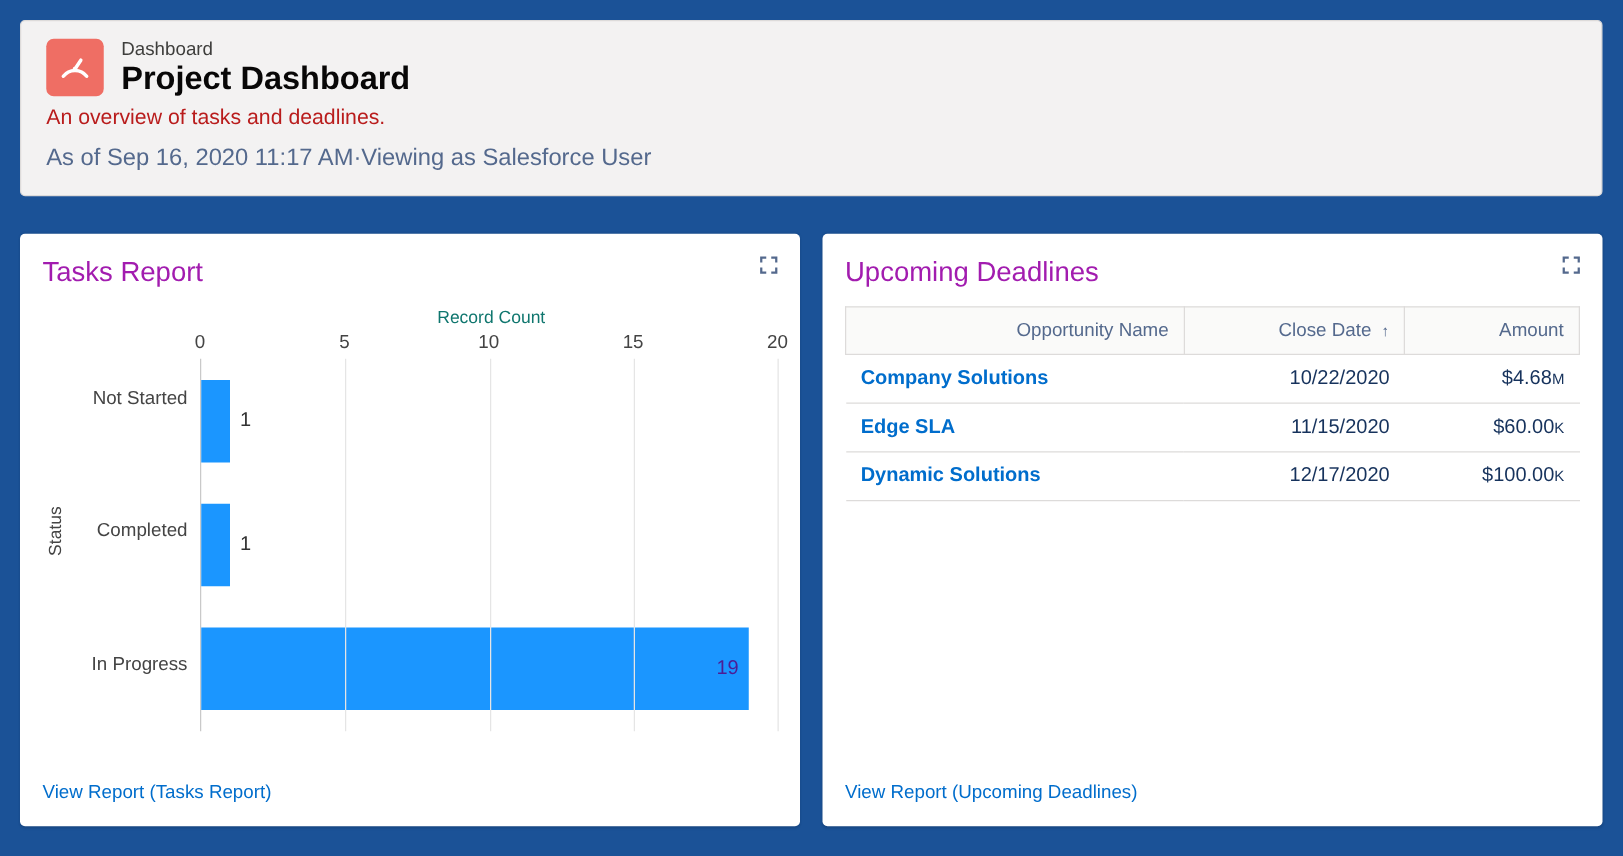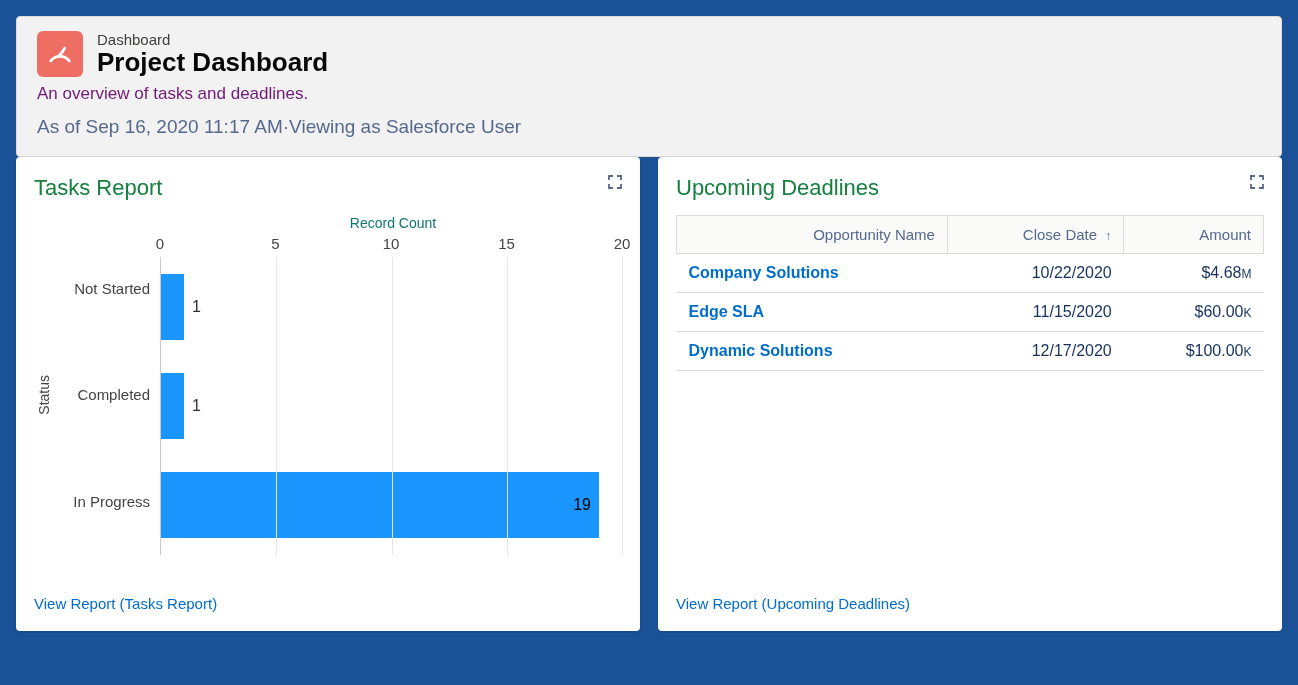--- a/index.html
+++ b/index.html
@@ -20,21 +20,21 @@
   }
   .content {
     position: relative;
     padding: 16px;
   }
   .header-card {
     background: #f3f2f2;
     border: 1px solid #dddbda;
     border-radius: 4px;
     padding: 14px 4px 18px 20px;
-    margin-bottom: 0;
+    margin-bottom: 30px;
   }
   .header-row1 {
     display: flex;
     align-items: center;
     gap: 14px;
   }
   .dash-icon {
     width: 46px; height: 46px;
     background: #ef6e64;
     border-radius: 6px;
@@ -46,21 +46,21 @@
     color: #3e3e3c;
   }
   .header-titles .title {
     font-size: 26px;
     font-weight: 700;
     color: #080707;
     line-height: 1.15;
   }
   .header-desc {
     font-size: 17px;
-    color: #701a75;
+    color: #b91c1c;
     margin-top: 6px;
   }
   .header-meta {
     font-size: 19px;
     color: #54698d;
     margin-top: 12px;
   }
   .panels {
     display: flex;
     gap: 18px;
@@ -71,21 +71,21 @@
     box-shadow: 0 2px 2px rgba(0,0,0,0.07), 0 0 2px rgba(0,0,0,0.1);
     padding: 18px 18px 18px 18px;
     flex: 1;
     position: relative;
     height: 474px;
     display: flex;
     flex-direction: column;
   }
   .panel-title {
     font-size: 22px;
-    color: #15803d;
+    color: #a21caf;
     font-weight: 400;
     margin-bottom: 14px;
   }
   .expand-btn {
     position: absolute;
     top: 14px; right: 14px;
     width: 22px; height: 22px;
     cursor: pointer;
     color: #54698d;
     display:flex; align-items:center; justify-content:center;
@@ -184,21 +184,21 @@
     justify-content: flex-end;
   }
   .bar-label-outside {
     margin-left: 8px;
     font-size: 16px;
     color: #333;
   }
   .bar-label-inside {
     margin-right: 8px;
     font-size: 16px;
-    color: #000000;
+    color: #4c1d95;
   }
 
   
   .dl-table {
     width: 100%;
     border-collapse: collapse;
     font-size: 16px;
   }
   .dl-table th {
     background: #fafaf9;

